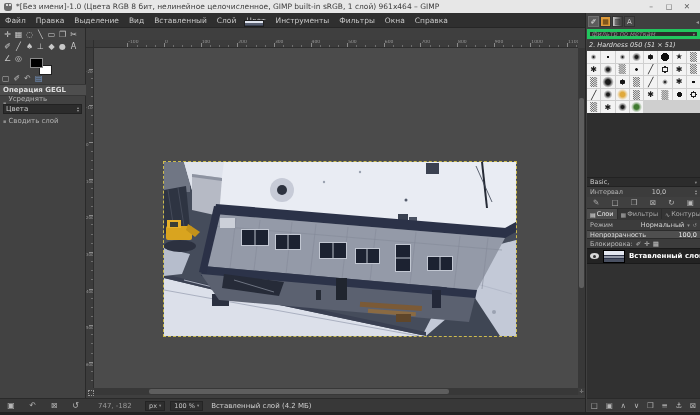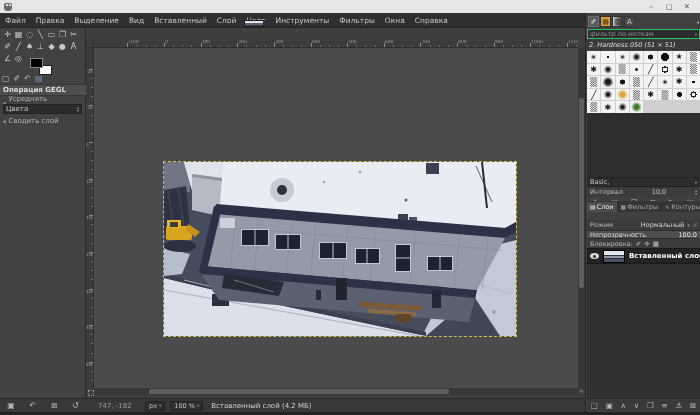--- a/index.html
+++ b/index.html
@@ -59,21 +59,21 @@
   .sb-msg{margin-left:8px;color:#d0d0d0}
   .bottomedge{position:absolute;left:0;top:412px;width:700px;height:3px;background:#222}
   
   .dock{position:absolute;left:585px;top:13px;width:115px;height:399px;background:#404040;border-left:1px solid #262626}
   .dtabs{position:absolute;left:2px;top:2px;width:111px;height:12px;display:flex;align-items:center;gap:1px}
   .dtab{width:11px;height:11px;font-size:7px;line-height:11px;text-align:center;background:#4a4a4a;color:#c9c9c9;border:1px solid #333}
   .dtab.active{background:#5c5c5c;border-color:#6e6e6e;color:#f0f0f0}
   .dtab.orange{background:#dd9a3a;color:#5a3c10}
   .dtab.grad{background:linear-gradient(90deg,#c9c9c9,#3a3a3a);color:#222}
   .dtabs .chev{margin-left:auto;font-size:6px;color:#999}
-  .filterbox{position:absolute;left:1px;top:16px;width:113px;height:10px;background:#2c2c2c;border:1px solid #22c55e;display:flex;align-items:center;padding:0 2px;font-size:6.5px;font-style:italic;color:#8f8f8f}
+  .filterbox{position:absolute;left:1px;top:16px;width:113px;height:10px;background:#2c2c2c;border:3px solid #22c55e;display:flex;align-items:center;padding:0 2px;font-size:6.5px;font-style:italic;color:#8f8f8f}
   .filterbox .car{margin-left:auto;font-size:4.5px;color:#8f8f8f}
   .bname{position:absolute;left:1px;top:27px;width:113px;height:10px;background:#3a3a3a;font-size:6.5px;font-style:italic;color:#e0e0e0;padding:1px 2px;white-space:nowrap;overflow:hidden}
   .bgrid{position:absolute;left:1px;top:38px;width:113px;height:62px;background:#cfcfcf;display:grid;grid-template-columns:repeat(8,1fr);gap:1px;padding:0;overflow:hidden}
   .bcell{background:#f3f3f3;display:flex;align-items:center;justify-content:center;font-size:8px;color:#1c1c1c;overflow:hidden}
   .p-soft-s{background-image:radial-gradient(circle,rgba(15,15,15,.95) 0 6%,rgba(40,40,40,.55) 14%,rgba(0,0,0,0) 32%)}
   .p-soft-m{background-image:radial-gradient(circle,rgba(15,15,15,.95) 0 16%,rgba(40,40,40,.5) 30%,rgba(0,0,0,0) 50%)}
   .p-soft-l{background-image:radial-gradient(circle,rgba(15,15,15,.95) 0 26%,rgba(40,40,40,.5) 42%,rgba(0,0,0,0) 62%)}
   .p-hard-s{background-image:radial-gradient(circle,#141414 0 16%,transparent 17%)}
   .p-hard-m{background-image:radial-gradient(circle,#141414 0 28%,transparent 29%)}
   .p-hard-l{background-image:radial-gradient(circle,#0d0d0d 0 42%,transparent 43%)}
@@ -83,21 +83,21 @@
   .p-star::after{content:"★"}
   .p-splat::after{content:"✱"}
   .p-tex::after{content:"▒";color:rgba(0,0,0,.6);font-size:9px}
   .p-diag::after{content:"╱";font-size:9px}
   .dempty1{position:absolute;left:1px;top:100px;width:113px;height:64px;background:#2e2e2e}
   .tagrow{position:absolute;left:1px;top:164px;width:113px;height:10px;background:#2c2c2c;border-top:1px solid #222;border-bottom:1px solid #222;display:flex;align-items:center;padding:0 3px;font-size:6.5px;color:#c8c8c8}
   .tagrow .car{margin-left:auto;font-size:4.5px;color:#8f8f8f}
   .sprow{position:absolute;left:1px;top:174px;width:113px;height:10px;display:flex;align-items:center;padding:0 3px;font-size:6.5px;color:#b8b8b8;background:#3c3c3c}
   .sprow .val{margin-left:auto;color:#cicic1;color:#c8c8c8}
   .bicons{position:absolute;left:1px;top:184px;width:113px;height:12px;display:flex;align-items:center;justify-content:space-around;color:#b8b8b8;font-size:7.5px;border-bottom:1px solid #2c2c2c}
-  .ltabs{position:absolute;left:1px;top:188px;width:113px;height:11px;display:flex;align-items:center;background:#353535;font-size:6.5px}
+  .ltabs{position:absolute;left:1px;top:196px;width:113px;height:11px;display:flex;align-items:flex-start;background:#353535;font-size:6.5px}
   .ltab{display:flex;align-items:center;gap:1px;padding:1px 3px;color:#a9a9a9;border-right:1px solid #2c2c2c}
   .ltab .tg{font-size:6px}
   .ltab.active{background:#4d4d4d;color:#e8e8e8}
   .moderow{position:absolute;left:1px;top:207px;width:113px;height:10px;display:flex;align-items:center;padding:0 3px;font-size:6.5px;color:#b8b8b8;background:#3c3c3c}
   .moderow .val{margin-left:auto;color:#d6d6d6}
   .moderow .mic{margin-left:3px;font-size:5px;color:#969696}
   .oprow{position:absolute;left:1px;top:217px;width:113px;height:9px;display:flex;align-items:center;padding:0 3px;font-size:6.5px;color:#dddddd;background:#4f4f4f;border-top:1px solid #2c2c2c;border-bottom:1px solid #2c2c2c}
   .oprow .val{margin-left:auto;color:#ececec}
   .lockrow{position:absolute;left:1px;top:226px;width:113px;height:9px;display:flex;align-items:center;gap:3px;padding:0 3px;font-size:6.5px;color:#b8b8b8;background:#3c3c3c}
   .lockrow .lic{font-size:6.5px;color:#c5c5c5}
@@ -110,20 +110,21 @@
   .dfooter{position:absolute;left:1px;top:385px;width:113px;height:13px;background:#3a3a3a;border-top:1px solid #2a2a2a;display:flex;align-items:center;justify-content:space-around;color:#b8b8b8;font-size:7.5px}
   .ic{cursor:default}
 </style>
 </head>
 <body>
 
 <div id="app">
 
   <div class="titlebar">
     <div class="wilber"></div>
+    <span class="title-text">*[Без имени]-1.0 (Цвета RGB 8 бит, нелинейное целочисленное, GIMP built-in sRGB, 1 слой) 961x464 – GIMP</span>
     <div class="win-controls">
         <span class="ic">–</span>
         <span class="ic">▢</span>
         <span class="ic">✕</span>
       </div>
   </div>
 
   <div class="menubar">
     <span>Файл</span>
     <span>Правка</span>

